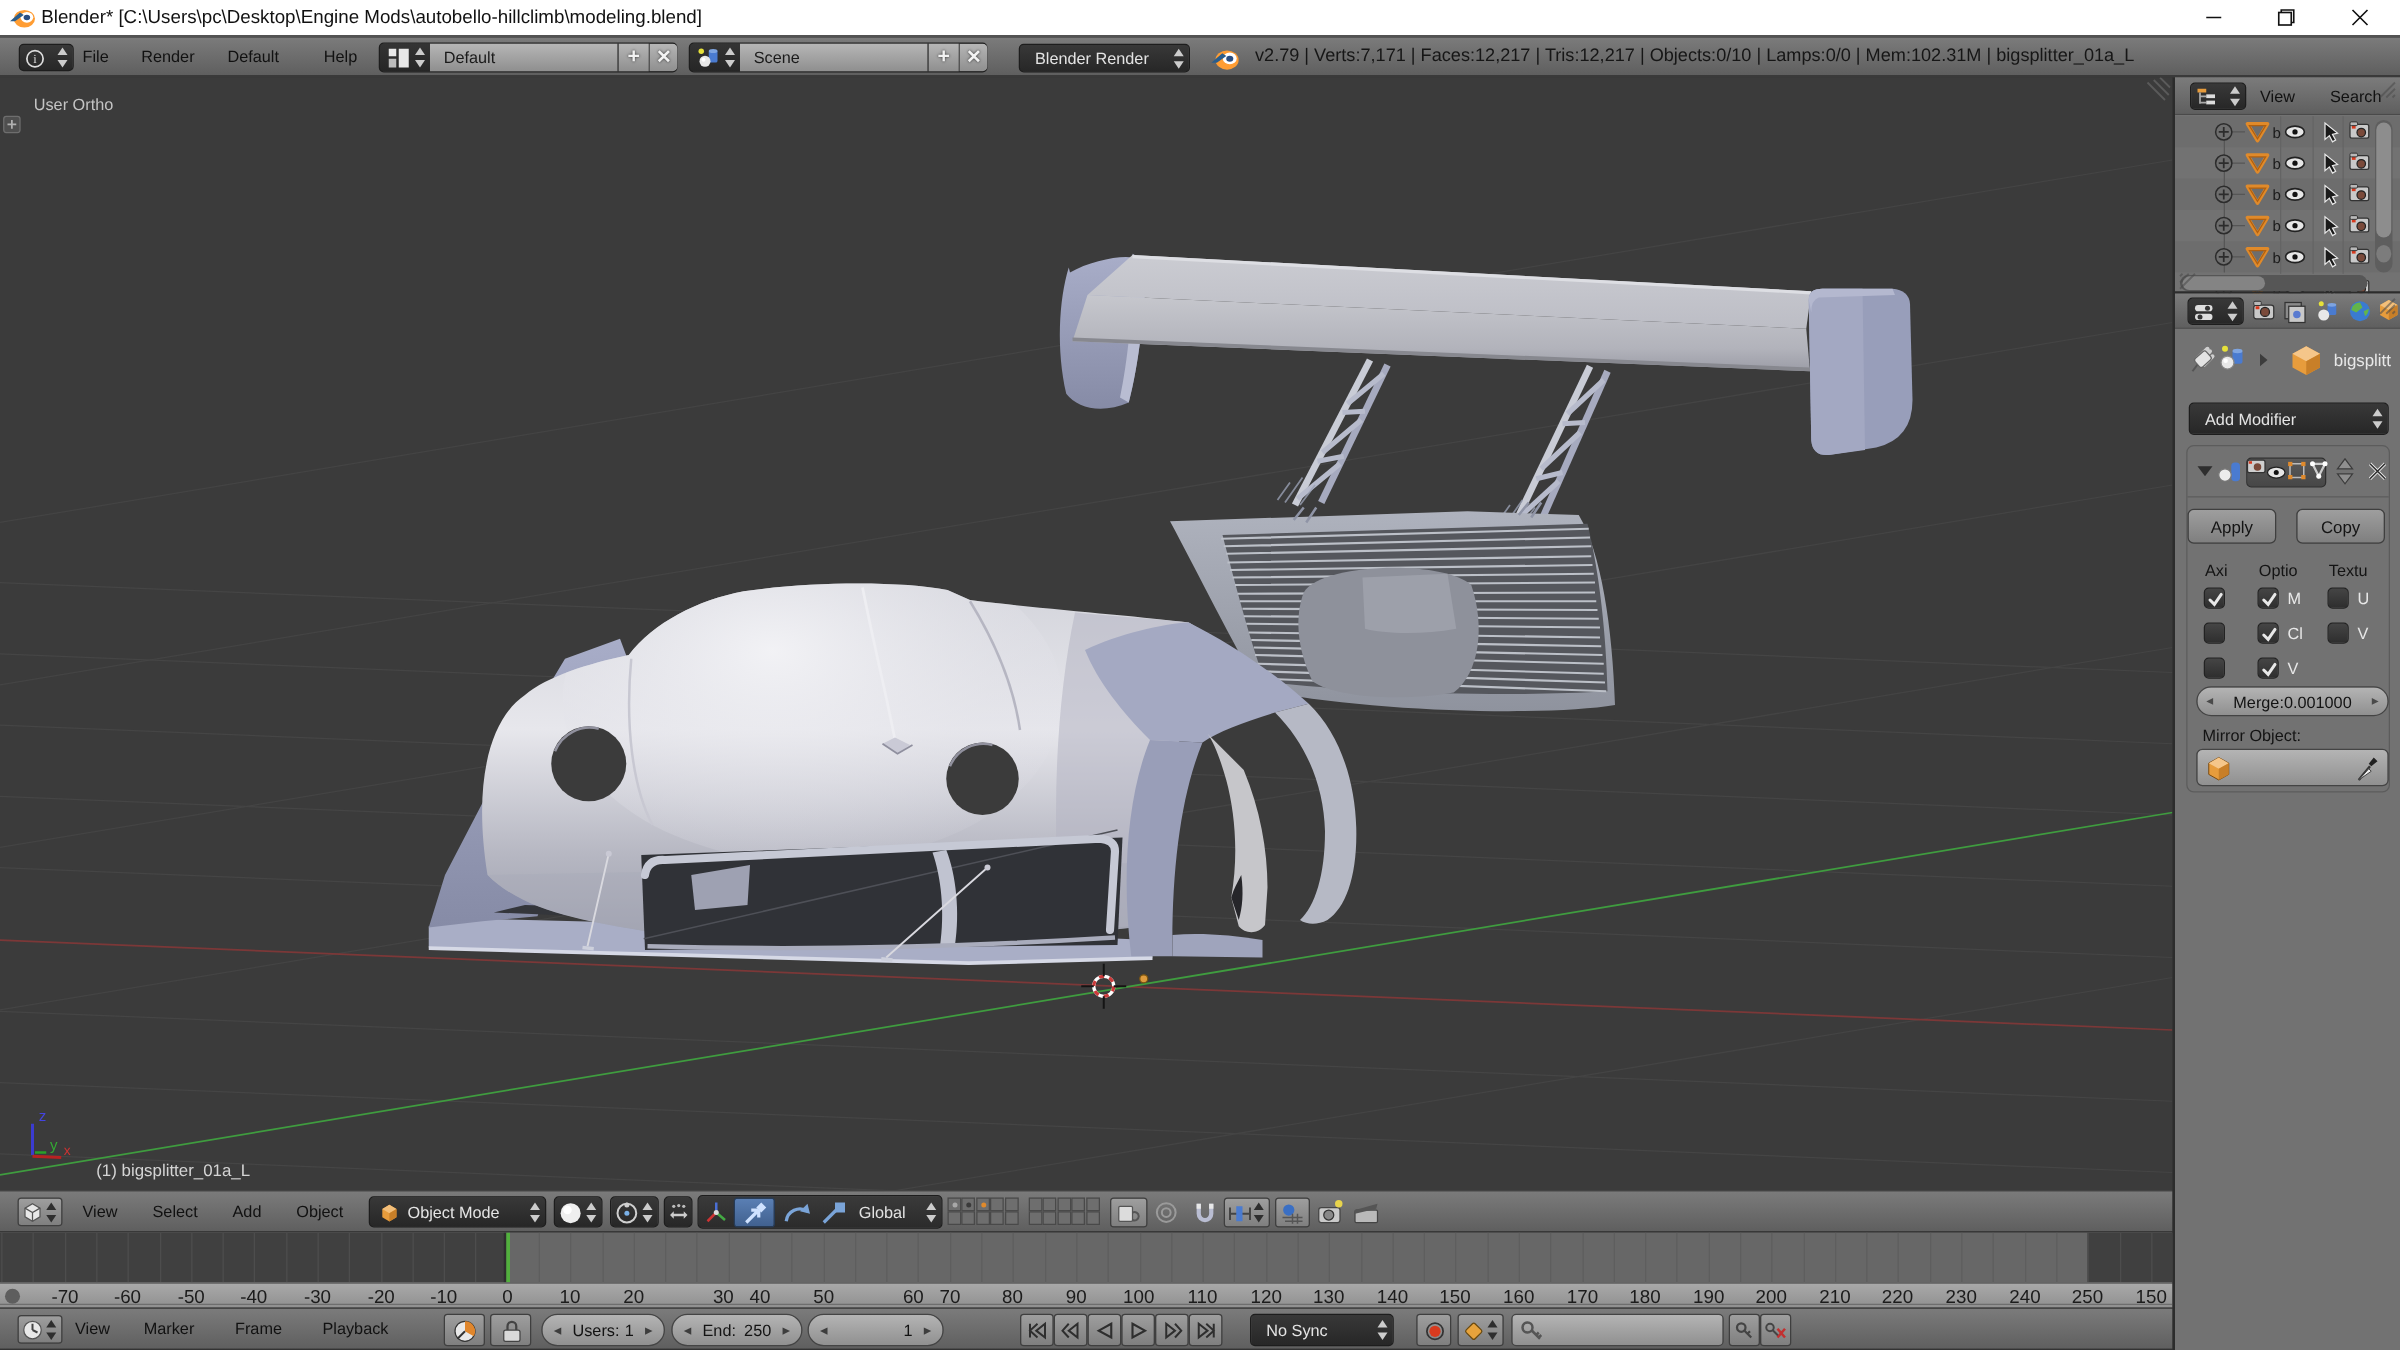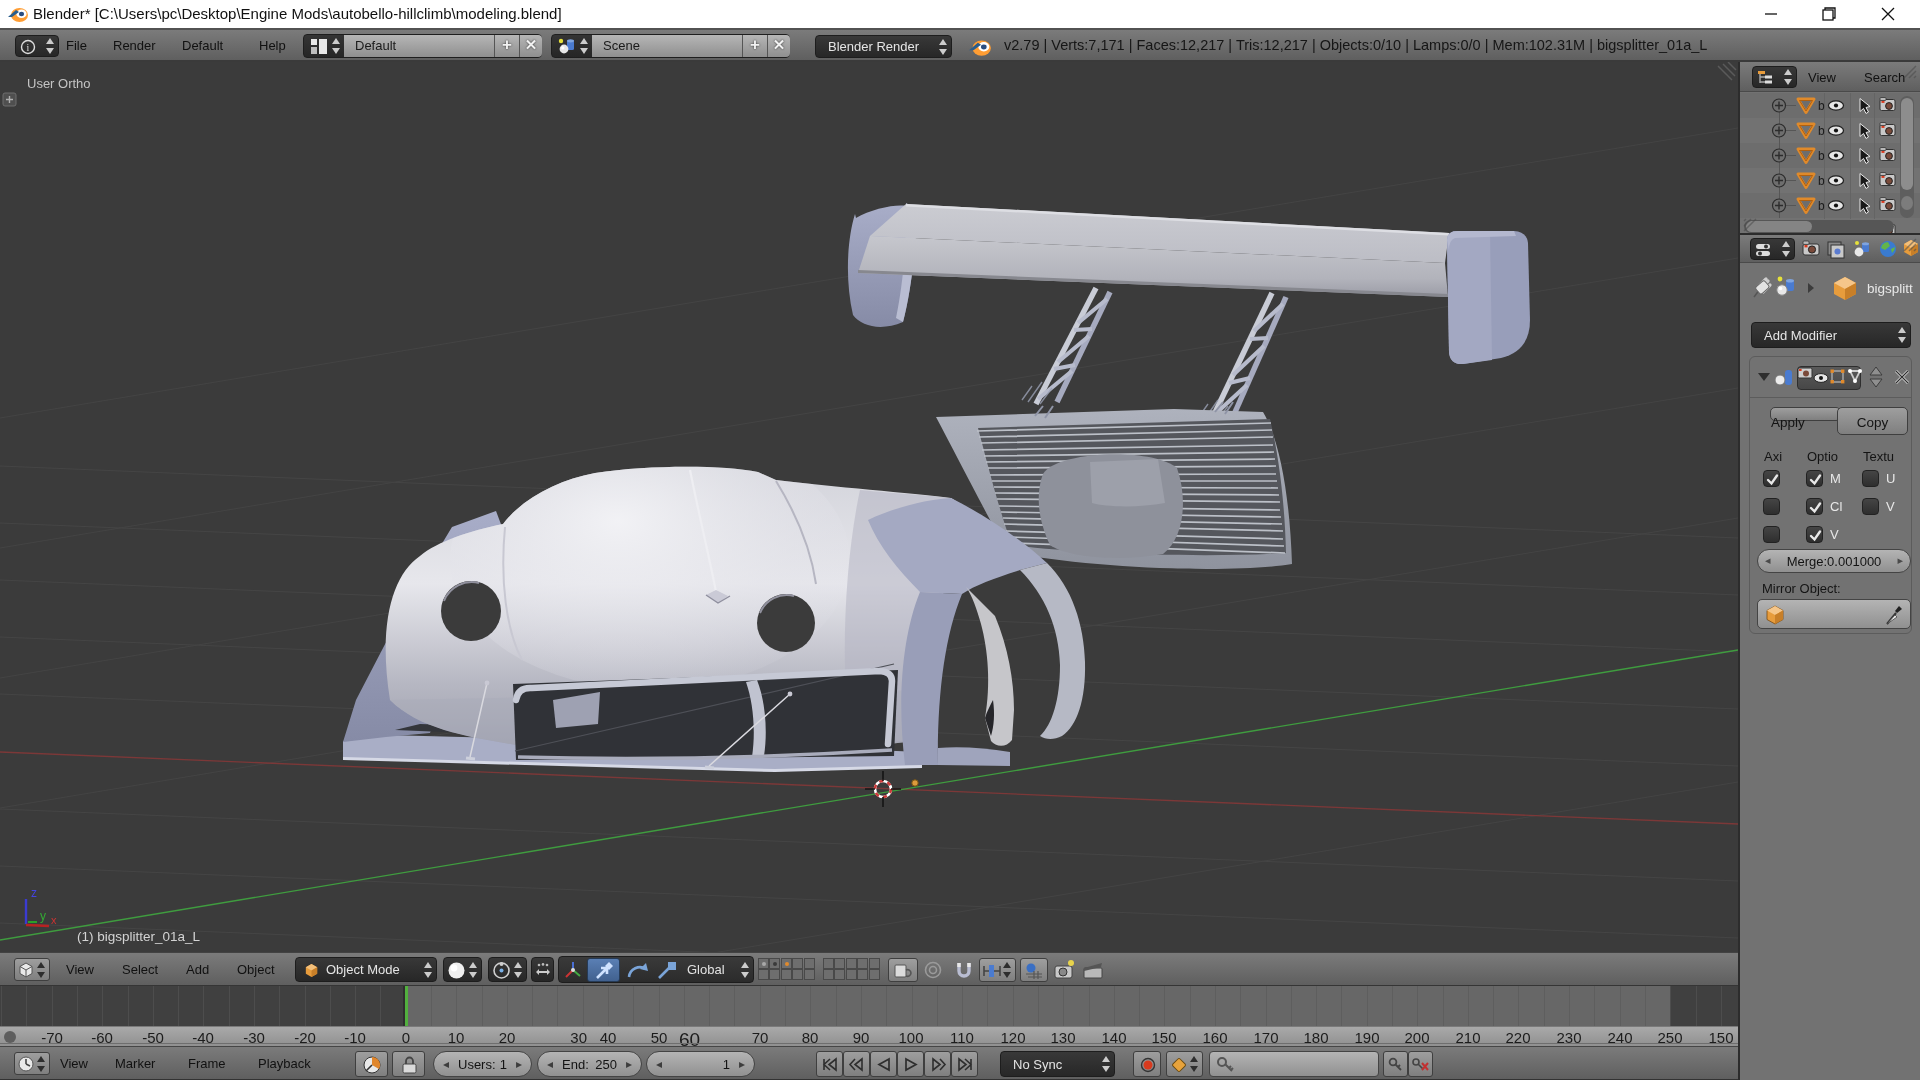--- a/index.html
+++ b/index.html
@@ -438,21 +438,21 @@
 <div class="abs" style="left:173px;top:2px;width:60px;text-align:center;font-size:15px;color:#1c1c1c">-40</div>
 <div class="abs" style="left:224px;top:2px;width:60px;text-align:center;font-size:15px;color:#1c1c1c">-30</div>
 <div class="abs" style="left:275px;top:2px;width:60px;text-align:center;font-size:15px;color:#1c1c1c">-20</div>
 <div class="abs" style="left:325px;top:2px;width:60px;text-align:center;font-size:15px;color:#1c1c1c">-10</div>
 <div class="abs" style="left:376px;top:2px;width:60px;text-align:center;font-size:15px;color:#1c1c1c">0</div>
 <div class="abs" style="left:426px;top:2px;width:60px;text-align:center;font-size:15px;color:#1c1c1c">10</div>
 <div class="abs" style="left:477px;top:2px;width:60px;text-align:center;font-size:15px;color:#1c1c1c">20</div>
 <div class="abs" style="left:527px;top:2px;width:60px;text-align:right;font-size:15px;color:#1c1c1c">30</div>
 <div class="abs" style="left:578px;top:2px;width:60px;text-align:center;font-size:15px;color:#1c1c1c">40</div>
 <div class="abs" style="left:629px;top:2px;width:60px;text-align:center;font-size:15px;color:#1c1c1c">50</div>
-<div class="abs" style="left:679px;top:2px;width:60px;text-align:left;font-size:19px;color:#1c1c1c">60</div>
+<div class="abs" style="left:679px;top:2px;width:60px;text-align:right;font-size:15px;color:#1c1c1c">60</div>
 <div class="abs" style="left:730px;top:2px;width:60px;text-align:center;font-size:15px;color:#1c1c1c">70</div>
 <div class="abs" style="left:780px;top:2px;width:60px;text-align:center;font-size:15px;color:#1c1c1c">80</div>
 <div class="abs" style="left:831px;top:2px;width:60px;text-align:center;font-size:15px;color:#1c1c1c">90</div>
 <div class="abs" style="left:881px;top:2px;width:60px;text-align:center;font-size:15px;color:#1c1c1c">100</div>
 <div class="abs" style="left:932px;top:2px;width:60px;text-align:center;font-size:15px;color:#1c1c1c">110</div>
 <div class="abs" style="left:983px;top:2px;width:60px;text-align:center;font-size:15px;color:#1c1c1c">120</div>
 <div class="abs" style="left:1033px;top:2px;width:60px;text-align:center;font-size:15px;color:#1c1c1c">130</div>
 <div class="abs" style="left:1084px;top:2px;width:60px;text-align:center;font-size:15px;color:#1c1c1c">140</div>
 <div class="abs" style="left:1134px;top:2px;width:60px;text-align:center;font-size:15px;color:#1c1c1c">150</div>
 <div class="abs" style="left:1185px;top:2px;width:60px;text-align:center;font-size:15px;color:#1c1c1c">160</div>
@@ -769,21 +769,21 @@
         <circle cx="53" cy="5" r="2" fill="#fff"></circle>
         <circle cx="63" cy="5" r="2" fill="#fff"></circle>
         <circle cx="58" cy="15" r="2" fill="#fff"></circle>
       </svg>
 <svg class="abs" style="left:116px;top:8px" width="46" height="26" viewBox="0 0 46 26">
         <path d="M4,10 L16,10 L10,2 Z M4,14 L16,14 L10,22 Z" fill="#8f8f8f" stroke="#3c3c3c"></path>
         <path d="M30,6 L42,18 M42,6 L30,18" stroke="#e2e2e2" stroke-width="2.6"></path>
         <path d="M30,6 L42,18 M42,6 L30,18" stroke="#2e2e2e" stroke-width="1.2"></path>
       </svg>
 <div class="abs" style="left:0;top:40px;width:161px;height:1px;background:#5c5c5c"></div>
-<div class="lbtn" style="left:20px;top:50px;width:71px;height:14px;border-radius:5px;text-align:left"><span style="position:relative;top:5px;font-size:13.5px;color:#141414">Apply</span></div>
+<div class="lbtn" style="left:0;top:50px;width:71px;height:28px;border-radius:5px;text-align:center"><span style="position:relative;top:5px;font-size:13.5px;color:#141414">Apply</span></div>
 <div class="lbtn" style="left:87px;top:50px;width:71px;height:28px;border-radius:5px;text-align:center"><span style="position:relative;top:5px;font-size:13.5px;color:#141414">Copy</span></div>
 <div class="abs" style="left:14px;top:92px;font-size:13px;color:#141414">Axi</div>
 <div class="abs" style="left:57px;top:92px;font-size:13px;color:#141414">Optio</div>
 <div class="abs" style="left:113px;top:92px;font-size:13px;color:#141414">Textu</div>
 <div class="chk" style="left:13px;top:113px">
         <svg width="15" height="15" viewBox="0 0 15 15">
           <path d="M3,8 L6.5,11.5 L12,3.5" fill="none" stroke="#e8e8e8" stroke-width="2.4" stroke-linecap="round"></path>
         </svg>
       </div>
 <div class="chk" style="left:13px;top:141px"></div>

